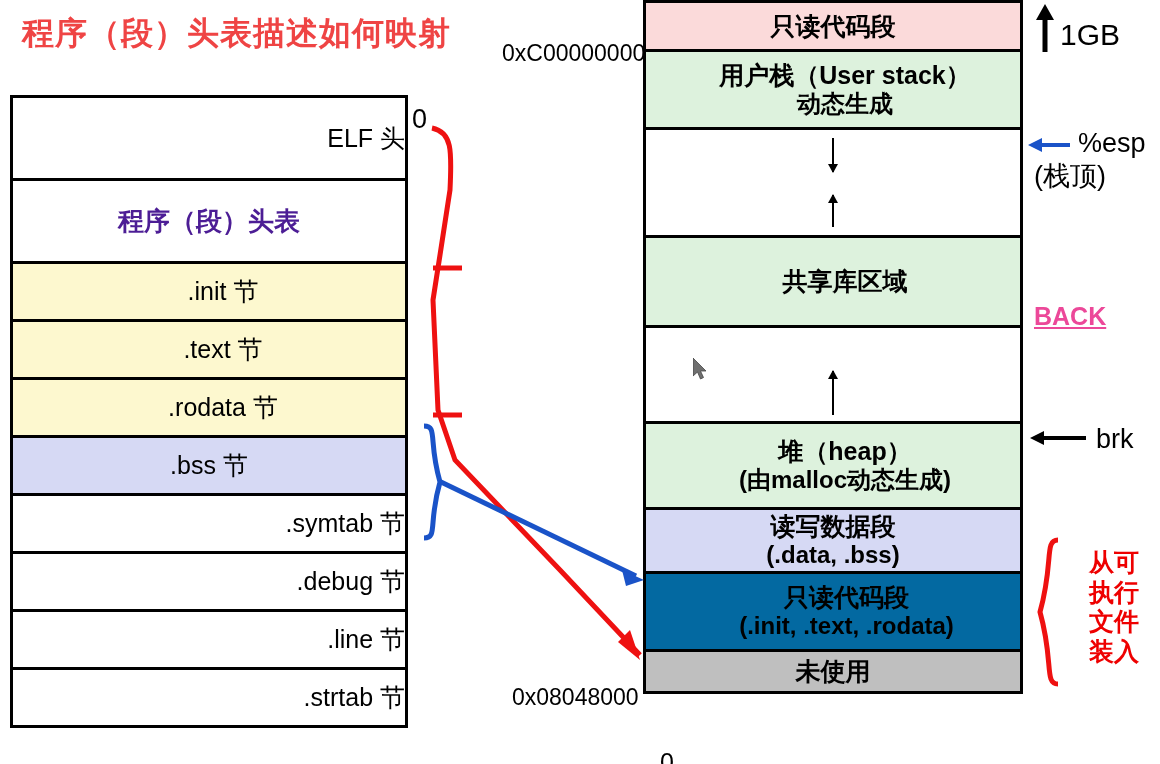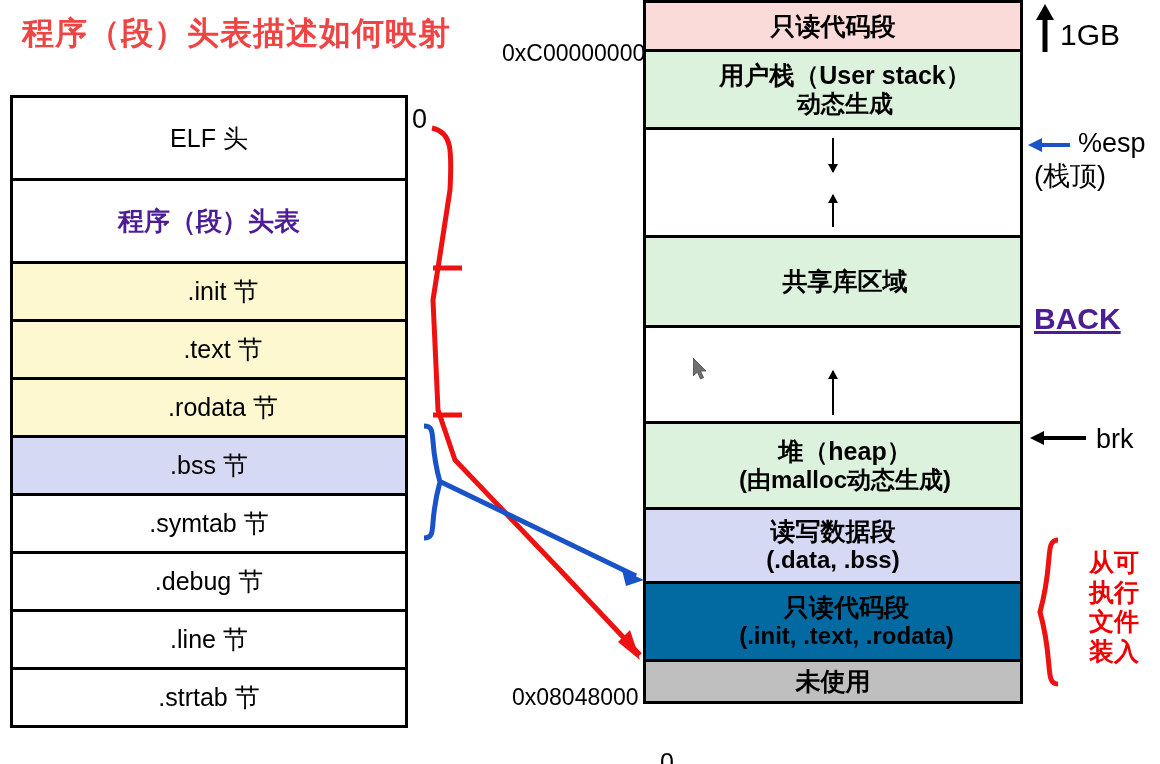--- a/index.html
+++ b/index.html
@@ -28,21 +28,21 @@
   .elf-row{
     height:58px;border-bottom:3px solid #000;
     display:flex;align-items:center;justify-content:center;
     box-sizing:border-box;
     font-size:25px;color:#000;
   }
   .elf-row.tall{height:83px;}
   .elf-row.red{color:#4c1d95;font-weight:bold;font-size:26px;}
   .elf-row.yellow{background:#fdf8cf;padding-left:28px;}
   .elf-row.blue{background:#d6d9f4;}
-  .elf-row.white{background:#ffffff;}
+  .elf-row.white{background:#ffffff;justify-content:flex-end;}
 
   
   .zero-left{
     position:absolute;left:412px;top:104px;
     font-size:27px;color:#000;
   }
 
   
   .addr{
     position:absolute;font-size:23px;color:#000;white-space:nowrap;margin-left:40px;
@@ -71,21 +71,21 @@
   .mem-row.white{background:#ffffff;}
   .mem-row.lblue{background:#d6d9f4;}
   .mem-row.lyellow{background:#0369a1;padding-left:27px;}
   .mem-row.gray{background:#bfbfbf;}
 
   .h-stack{height:78px;}
   .h-gap1{height:108px;}
   .h-shared{height:90px;}
   .h-gap2{height:96px;}
   .h-heap{height:86px;}
-  .h-rw{height:74px;}
+  .h-rw{height:64px;}
   .h-ro{height:78px;}
   .h-unused{height:42px;}
 
   
   .uparrow{
     position:absolute;left:50%;transform:translateX(-50%);
     width:2px;background:#000;
   }
   .uparrow:after{
     content:"";position:absolute;left:-4px;top:-1px;
@@ -103,21 +103,21 @@
   }
 
   
   .r-label{position:absolute;font-size:27px;color:#000;white-space:nowrap;}
   .gb{left:1060px;top:18px;font-size:30px;}
   .esp{left:1078px;top:128px;font-size:27px;}
   .esp2{left:1034px;top:158px;font-size:27px;}
   .brk{left:1096px;top:424px;font-size:27px;}
   .back{
     position:absolute;left:1034px;top:302px;
-    font-size:30px;font-weight:bold;color:#4c1d95;
+    font-size:25px;font-weight:bold;color:#ec4899;
     text-decoration:underline;
   }
   .loadtxt{
     position:absolute;left:1078px;top:548px;
     font-size:25px;font-weight:bold;color:#ee0000;
     line-height:1.18;text-align:center;width:72px;
   }
 
   
   .wm{

